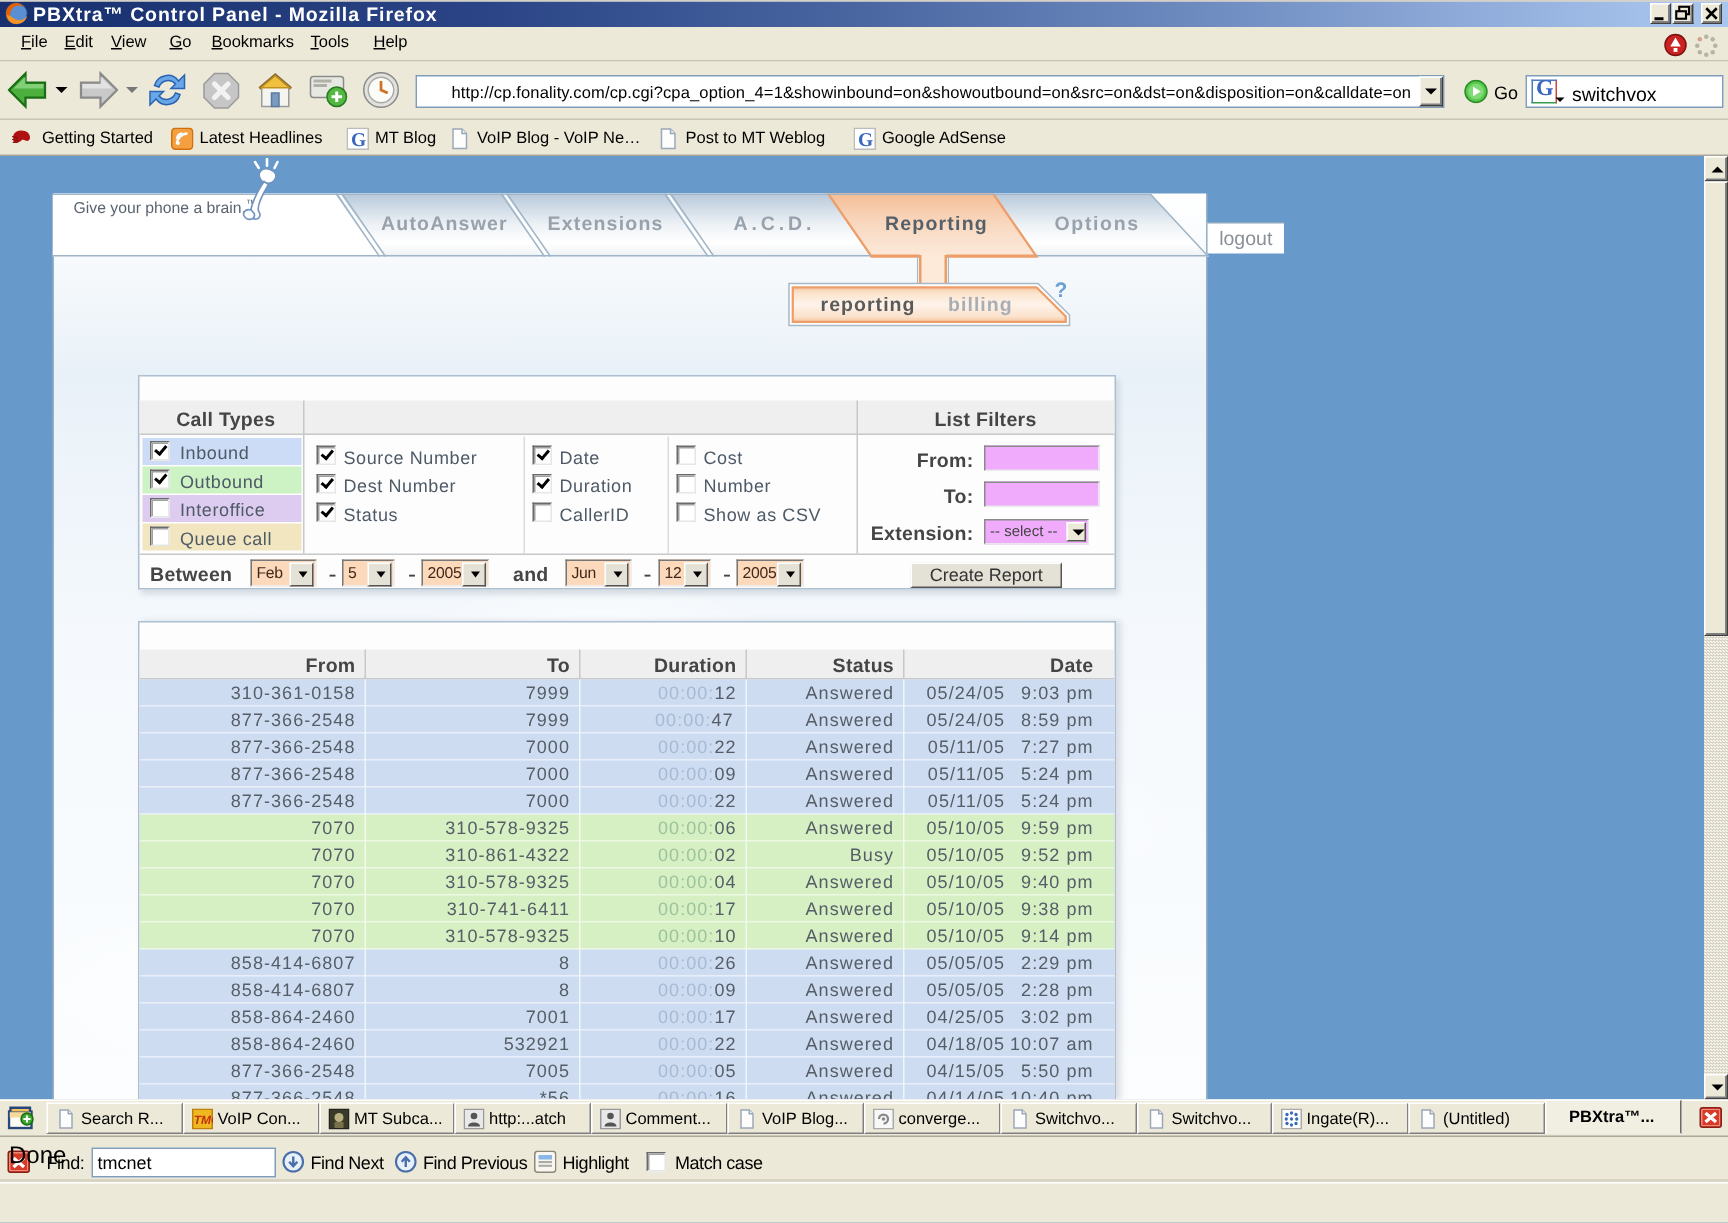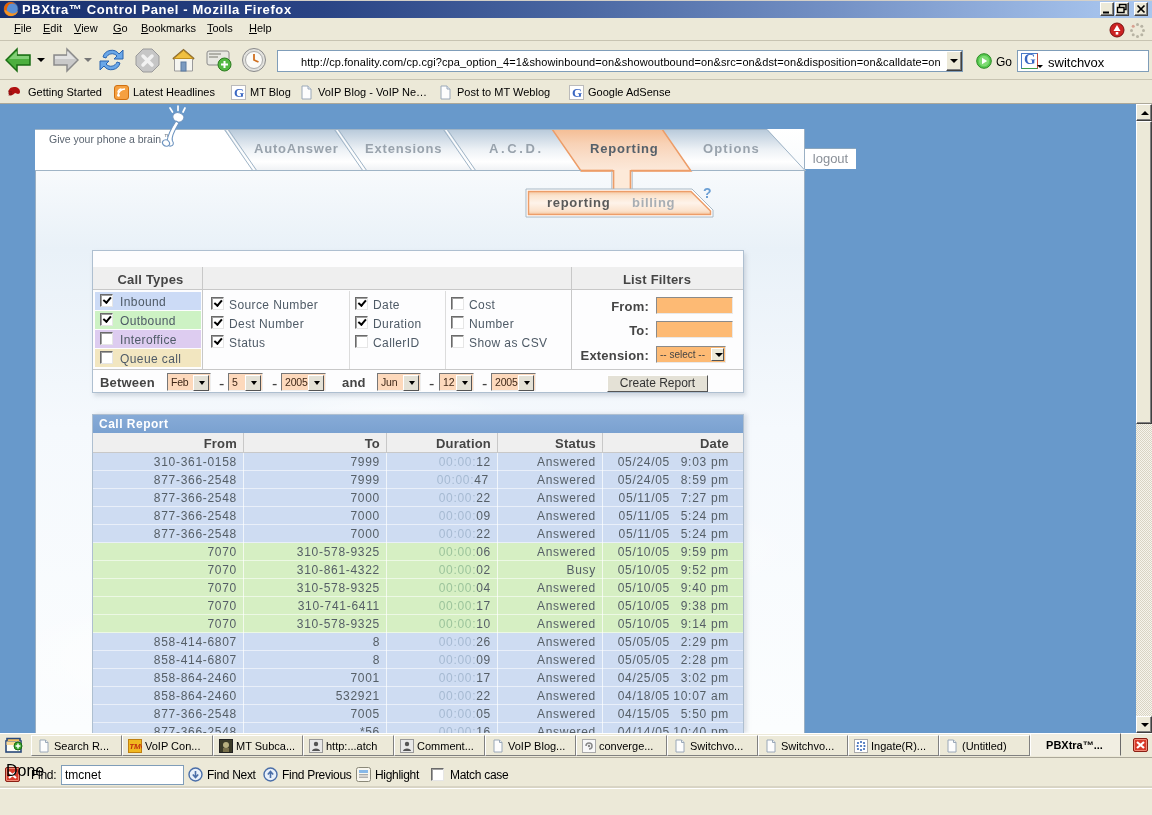--- a/index.html
+++ b/index.html
@@ -39,21 +39,21 @@
   background-image:conic-gradient(#f6f4ec 25%, #d8d4c4 0 50%, #f6f4ec 0 75%, #d8d4c4 0); background-size:2px 2px; }
 .tabtxt { top:11px; font-size:13px; font-weight:bold; color:#98a2ac; letter-spacing:0.8px; }
 #rep-tab-txt { color:#55606a; }
 
 
 .bluehdr { background:linear-gradient(to bottom,#87abd7 0,#7aa1d0 100%); color:#fff; font-weight:bold; font-size:12px; letter-spacing:0.5px; }
 .colhdr { color:#454545; font-weight:bold; font-size:13px; letter-spacing:0.2px; }
 .cbx { width:13px; height:13px; background:#fff; border:1px solid; border-color:#6a6a6a #e6e6e6 #e6e6e6 #6a6a6a; box-shadow:inset 1px 1px 0 #a0a0a0; position:absolute; }
 .chk { position:absolute; left:1.5px; top:2px; width:8px; height:4.5px; border-left:2px solid #000; border-bottom:2px solid #000; transform:rotate(-50deg); }
 .flabel { font-size:12px; color:#4e5a66; letter-spacing:0.4px; }
-.peachin { background:#fdba74; border:1px solid; border-color:#8a8a8a #e9e9e9 #e9e9e9 #8a8a8a; position:absolute; }
+.peachin { background:#f0abfc; border:1px solid; border-color:#8a8a8a #e9e9e9 #e9e9e9 #8a8a8a; position:absolute; }
 .ddbtn { position:absolute; background:#ece9d8; border:1px solid; border-color:#fff #555 #555 #fff; }
 .ddbtn:after { content:""; position:absolute; left:3px; top:4px; width:0; height:0; border-left:4px solid transparent; border-right:4px solid transparent; border-top:4px solid #000; }
 .row { position:absolute; width:652px; height:18px; font-size:12px; color:#555e66; letter-spacing:0.7px; }
 .rc { position:absolute; top:0; height:18px; line-height:18px; text-align:right; }
 .dur1 { color:#a6bad2; } .durg { color:#9cc49c; }
 .ddw { position:absolute; top:122px; width:44px; height:18px; background:#fdd9bc;
   border:1px solid; border-color:#777 #eee #eee #777; font-size:10.5px; color:#402818;
   padding-left:3px; line-height:16px; letter-spacing:-0.2px; }
 .ddw:after { content:""; position:absolute; right:1px; top:1px; width:14px; height:14px; background:#e4e1d6;
   border:1px solid; border-color:#fff #555 #555 #fff; }
@@ -384,21 +384,20 @@
     <span class="ddw" style="left:346px;width:35px">12</span>
     <span class="ddw" style="left:398px;width:45px">2005</span>
     <div class="abs" style="left:126px;top:124px;color:#444">-</div>
     <div class="abs" style="left:179px;top:124px;color:#444">-</div>
     <div class="abs" style="left:336px;top:124px;color:#444">-</div>
     <div class="abs" style="left:389px;top:124px;color:#444">-</div>
     <div class="abs" id="createbtn" style="left:514px;top:124px;width:101px;height:17px;background:#e4e1d6;border:1px solid;border-color:#fff #555 #555 #fff;font-size:12px;color:#333;text-align:center;line-height:15px">Create Report</div>
   </div>
 
   <div class="abs" id="rpt" style="left:92px;top:310px;width:652px;height:319px;border:1px solid #aebfd0;border-bottom:none;background:#fdfdfe;overflow:hidden;box-shadow:3px 0 4px rgba(150,160,175,0.3)">
-    <div class="abs bluehdr" style="left:0;top:0;width:650px;height:18px;line-height:18px;padding-left:6px">Call Report</div>
     <div class="abs" style="left:0;top:18px;width:650px;height:20px;background:#efefef;border-bottom:1px solid #c8c8c8"></div>
     <div class="abs colhdr" style="left:0;top:21px;width:144px;text-align:right">From</div>
     <div class="abs colhdr" style="left:150px;top:21px;width:137px;text-align:right">To</div>
     <div class="abs colhdr" style="left:293px;top:21px;width:105px;text-align:right">Duration</div>
     <div class="abs colhdr" style="left:404px;top:21px;width:99px;text-align:right">Status</div>
     <div class="abs colhdr" style="left:509px;top:21px;width:127px;text-align:right">Date</div>
     <div class="abs" style="left:150px;top:18px;width:1px;height:20px;background:#c8c8c8"></div>
     <div class="abs" style="left:293px;top:18px;width:1px;height:20px;background:#c8c8c8"></div>
     <div class="abs" style="left:404px;top:18px;width:1px;height:20px;background:#c8c8c8"></div>
     <div class="abs" style="left:509px;top:18px;width:1px;height:20px;background:#c8c8c8"></div>

